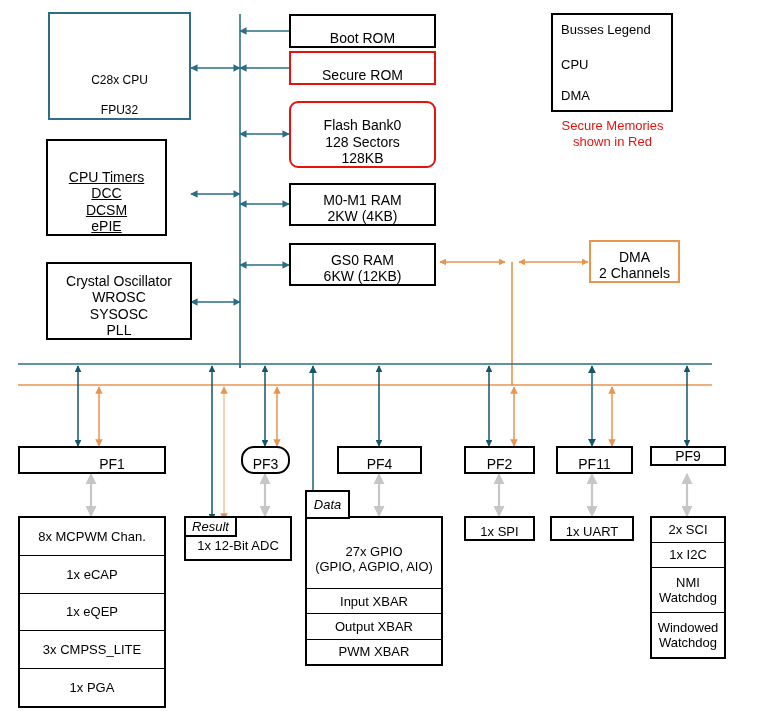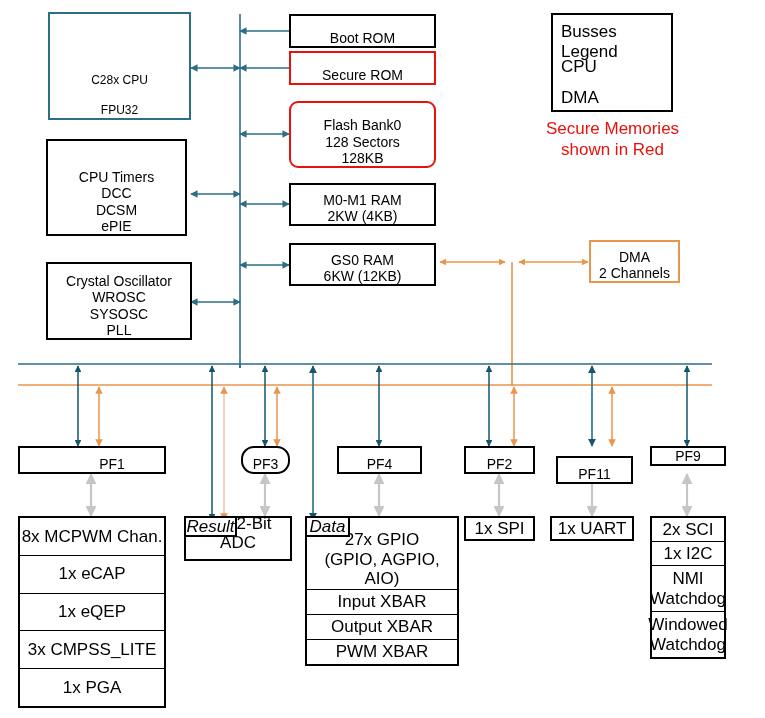--- a/index.html
+++ b/index.html
@@ -17,21 +17,21 @@
          display:flex;flex-direction:column;}
   .stack > .cell{flex:1 1 auto;display:flex;flex-direction:column;align-items:center;
          justify-content:center;text-align:center;line-height:1.16;border-bottom:1.5px solid #000;}
   .stack > .cell:last-child{border-bottom:none;}
   .tag{position:absolute;box-sizing:border-box;border:2.5px solid #000;background:#fff;
        display:flex;align-items:center;justify-content:center;z-index:5;font-style:italic;}
   .lgd{position:absolute;box-sizing:border-box;border:2.5px solid #000;background:#fff;}
   .redtxt{position:absolute;color:#e8120c;text-align:center;line-height:1.25;}
   .f15{font-size:12px;}
   .f14{font-size:14px;}
-  .f13{font-size:17px;}
+  .f13{font-size:13px;}
 </style>
 </head>
 <body>
 
 <div id="stage">
 
   <svg id="svg">
     <defs>
       <marker id="aTealS" viewBox="0 0 10 10" refX="9" refY="5" markerWidth="5.2" markerHeight="5.2" orient="auto-start-reverse">
         <path d="M0,0 L10,5 L0,10 z" fill="#2d6e85"></path>
@@ -109,21 +109,21 @@
 
     <line x1="618" y1="64" x2="672" y2="64" stroke="#2d6e85" stroke-width="1.6"></line>
     <line x1="618" y1="95" x2="672" y2="95" stroke="#efc59c" stroke-width="1.6"></line>
   </svg>
 
   <div class="box bteal f15" style="left:48px;top:12px;width:143px;height:108px;">
     <div style="margin-bottom:16px;">C28x CPU</div>
     <div>FPU32</div>
   </div>
 
-  <div class="box bk f14" style="left:46px;top:139px;width:141px;height:97px;">
+  <div class="box bk f14" style="left:46px;top:139px;width:121px;height:97px;text-decoration:underline;">
     <div>CPU Timers</div>
     <div>DCC</div>
     <div>DCSM</div>
     <div>ePIE</div>
   </div>
 
   <div class="box bk f14" style="left:46px;top:262px;width:146px;height:78px;">
     <div>Crystal Oscillator</div>
     <div>WROSC</div>
     <div>SYSOSC</div>
@@ -175,21 +175,21 @@
   </div>
   <div class="box bk f14" style="left:241px;top:446px;width:49px;height:28px;border-radius:13px;">
     <div>PF3</div>
   </div>
   <div class="box bk f14" style="left:337px;top:446px;width:85px;height:28px;">
     <div>PF4</div>
   </div>
   <div class="box bk f14" style="left:464px;top:446px;width:71px;height:28px;">
     <div>PF2</div>
   </div>
-  <div class="box bk f14" style="left:556px;top:446px;width:77px;height:28px;margin-top:10px;">
+  <div class="box bk f14" style="left:556px;top:446px;width:77px;height:28px;">
     <div>PF11</div>
   </div>
   <div class="box bk f14" style="left:650px;top:446px;width:76px;height:20px;">
     <div>PF9</div>
   </div>
 
   <div class="stack" style="left:18px;top:516px;width:148px;height:192px;">
     <div class="cell f13">
       <div>8x MCPWM Chan.</div>
       </div>
@@ -207,36 +207,36 @@
       </div>
   </div>
 
   <div class="box bk f13" style="left:184px;top:516px;width:108px;height:45px;justify-content:flex-end;padding-bottom:6px;">
     <div>1x 12-Bit ADC</div>
   </div>
   <div class="tag f13" style="left:184px;top:516px;width:53px;height:21px;">
     <span>Result</span>
   </div>
 
-  <div class="stack" style="left:305px;top:516px;width:154px;height:150px;">
+  <div class="stack" style="left:305px;top:516px;width:138px;height:150px;">
     <div class="cell f13" style="flex:0 0 58px;padding-top:12px;">
       <div>27x GPIO</div>
       <div>(GPIO, AGPIO, AIO)</div>
     </div>
     <div class="cell f13">
       <div>Input XBAR</div>
       </div>
     <div class="cell f13">
       <div>Output XBAR</div>
       </div>
     <div class="cell f13">
       <div>PWM XBAR</div>
       </div>
   </div>
-  <div class="tag f13" style="left:305px;top:516px;width:45px;height:21px;">
+  <div class="tag f13" style="left:305px;top:490px;width:45px;height:29px;">
     <span>Data</span>
   </div>
 
   <div class="box bk f13" style="left:464px;top:516px;width:71px;height:25px;">
     <div>1x SPI</div>
   </div>
   <div class="box bk f13" style="left:550px;top:516px;width:84px;height:25px;">
     <div>1x UART</div>
   </div>
 

